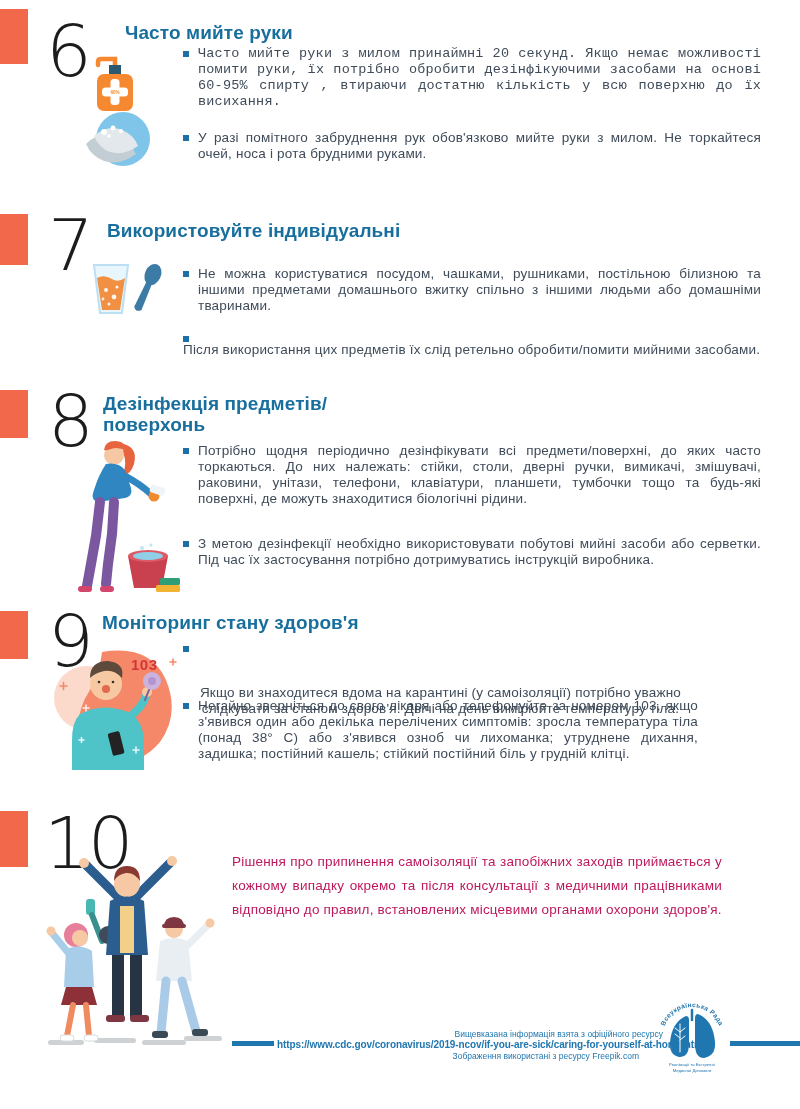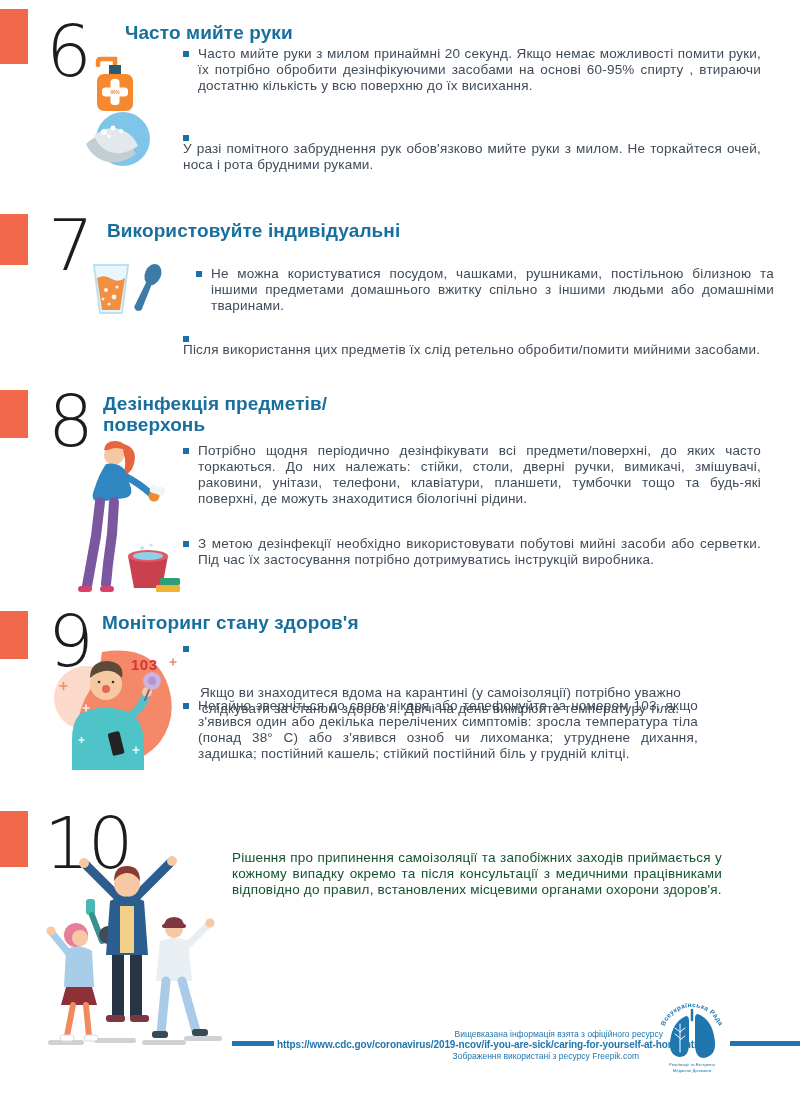--- a/index.html
+++ b/index.html
@@ -21,21 +21,21 @@
   }
   
   .bullet{position:absolute;display:flex;}
   .sq{flex:0 0 6px;width:6px;height:6px;background:#1d6fa8;margin-top:5px;margin-right:9px;}
   .btxt{
     font-size:13.5px;line-height:16px;color:#3f4b59;letter-spacing:.2px;
     text-align:justify;
   }
   .rag .btxt{text-align:center;margin-top:44px;}
   .para{
-    position:absolute;font-size:13.5px;line-height:16px;color:#14532d;
+    position:absolute;font-size:13.5px;line-height:24px;color:#be185d;
     letter-spacing:.2px;text-align:justify;
   }
   .bold{font-weight:normal;}
   .illo{position:absolute;}
   
   .lbl-103{
     position:absolute;left:131px;top:656px;color:#d4353a;font-weight:bold;
     font-size:15px;letter-spacing:.5px;
   }
   
@@ -70,25 +70,25 @@
   <svg class="illo" style="left:78px;top:110px;" width="74" height="58" viewBox="0 0 74 58">
     <circle cx="45" cy="29" r="27" fill="#7fc5ea"></circle>
     <path d="M8 34 Q22 20 38 26 Q52 31 58 44 Q42 56 26 51 Q13 46 8 34 Z" fill="#c3ced4"></path>
     <path d="M16 26 Q30 14 44 20 Q56 25 60 36 Q46 46 32 42 Q21 38 16 26 Z" fill="#e2e8eb"></path>
     <circle cx="26" cy="22" r="3" fill="#ffffff"></circle>
       <circle cx="35" cy="18" r="2.4" fill="#ffffff"></circle>
     <circle cx="43" cy="21" r="2" fill="#ffffff"></circle>
       <circle cx="31" cy="26" r="1.8" fill="#ffffff"></circle>
   </svg>
 
-  <div class="bullet" style="left:183px;top:46px;width:578px;">
+  <div class="bullet" style="left:183px;top:46px;width:578px;font-family:Liberation Mono, monospace;">
     <span class="sq"></span>
     <span class="btxt">Часто мийте руки з милом принаймні 20 секунд. Якщо немає можливості помити руки, їх потрібно обробити дезінфікуючими засобами на основі 60-95% спирту , втираючи достатню кількість у всю поверхню до їх висихання.</span>
   </div>
-  <div class="bullet" style="left:183px;top:130px;width:578px;flex-direction:column;">
+  <div class="bullet" style="left:183px;top:130px;width:578px;">
     <span class="sq"></span>
     <span class="btxt">У разі помітного забруднення рук обов'язково мийте руки з милом. Не торкайтеся очей, носа і рота брудними руками.</span>
   </div>
 
   <div class="tab" style="top:214px;height:51px;"></div>
   <div class="num" style="left:48px;top:208px;">7</div>
   <div class="hline" style="left:107px;top:220px;">Використовуйте індивідуальні</div>
 
   <svg class="illo" style="left:86px;top:260px;" width="82" height="58" viewBox="0 0 82 58">
     <path d="M8 5 L14 53 H36 L42 5 Z" fill="#eaf6fd" stroke="#bcdff2" stroke-width="2"></path>
@@ -97,21 +97,21 @@
       <circle cx="28" cy="37" r="2.4" fill="#fff" opacity=".9"></circle>
     <circle cx="23" cy="44" r="1.5" fill="#fff" opacity=".9"></circle>
       <circle cx="31" cy="27" r="1.5" fill="#fff" opacity=".9"></circle>
     <circle cx="17" cy="39" r="1.4" fill="#fff" opacity=".9"></circle>
     <g transform="rotate(24 60 30)">
       <ellipse cx="60" cy="13" rx="8" ry="11" fill="#3c7ba6"></ellipse>
       <path d="M57 23 L56 50 Q60 55 64 50 L63 23 Z" fill="#3c7ba6"></path>
     </g>
   </svg>
 
-  <div class="bullet" style="left:196px;top:266px;width:578px;justify-content:flex-end;">
+  <div class="bullet" style="left:183px;top:266px;width:578px;justify-content:flex-end;">
     <span class="sq"></span>
     <span class="btxt">Не можна користуватися посудом, чашками, рушниками, постільною білизною та іншими предметами домашнього вжитку спільно з іншими людьми або домашніми тваринами.</span>
   </div>
   <div class="bullet" style="left:183px;top:331px;width:578px;flex-direction:column;">
     <span class="sq"></span>
     <span class="btxt">Після використання цих предметів їх слід ретельно обробити/помити мийними засобами.</span>
   </div>
 
   <div class="tab" style="top:390px;height:48px;"></div>
   <div class="num" style="left:48px;top:384px;">8</div>

